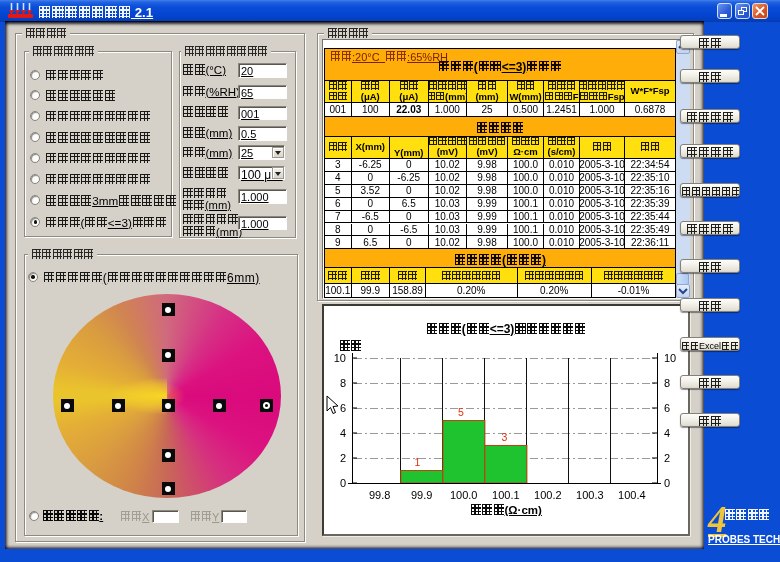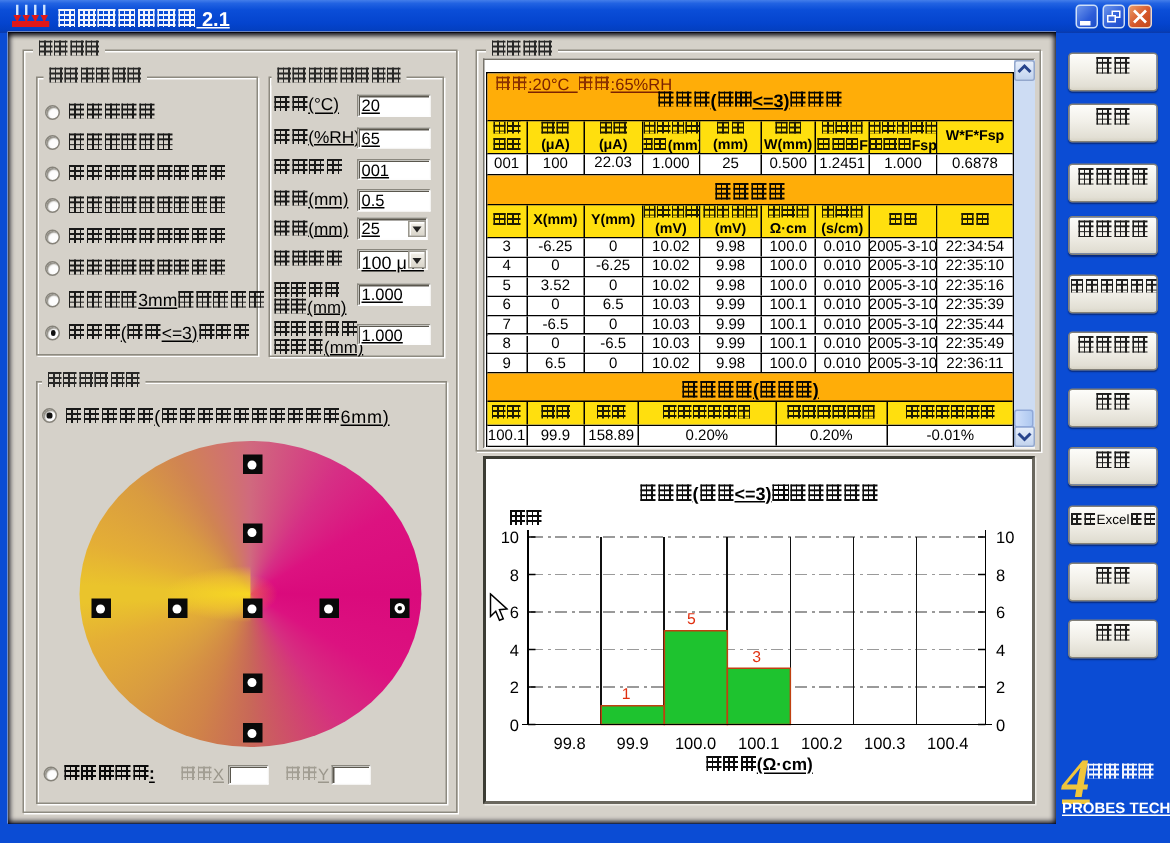--- a/index.html
+++ b/index.html
@@ -15,21 +15,21 @@
   opacity:.95; }
 .etch { border:1px solid #8d8a80; box-shadow:1px 1px 0 #fefefe, inset 1px 1px 0 #fefefe; }
 .lbl { position:absolute; background:#d5d1c9; padding:0 3px; white-space:nowrap; color:#111; }
 .sunk { border:1px solid; border-color:#8a877e #fdfdfd #fdfdfd #8a877e; background:#fff;
   box-shadow: inset 1px 1px 0 #5a574e; }
 .radio { position:absolute; width:10px; height:10px; border-radius:50%; background:#fdfdfd;
   border:1px solid #86837a; box-shadow: inset 1px 1px 1px #8d8a81; }
 .radio.sel::after { content:""; position:absolute; left:2.5px; top:2.5px; width:3.5px; height:3.5px;
   border-radius:50%; background:#111; }
 .txt { position:absolute; white-space:nowrap; color:#000;text-decoration:underline; }
-.btn { position:absolute; left:712px; width:60px; height:26px; border-radius:3px;
+.btn { position:absolute; left:680px; width:60px; height:14px; border-radius:3px;
   background:linear-gradient(180deg,#fdfdfa 0%,#f2f0e9 45%,#e2dfd4 90%,#d8d4c6 100%);
   border:1px solid #828078; box-shadow:0 1px 1px rgba(0,0,20,.45);
   color:#000; font-size:11px; text-align:center; line-height:16px; white-space:nowrap; overflow:hidden; }
 </style></head><body>
 
 <div class="abs" style="left:0;top:0;width:780px;height:22px;
  background:linear-gradient(180deg,#447eea 0%,#2263e2 10%,#0b4ed8 30%,#0444ce 70%,#033fc0 92%,#0b3aaa 100%);"></div>
 <svg class="abs" style="left:8px;top:3px" width="25" height="16" viewBox="0 0 25 16">
 <rect x="0" y="11" width="25" height="4" fill="#e01818"></rect>
 <g stroke="#cfe4ff" stroke-width="1.6">
@@ -197,21 +197,21 @@
       <span style="white-space:nowrap;">W*F*Fsp</span>
     </div>
   </div>
 <div class="abs" style="left:325px;top:103px;width:350px;height:13.5px;border-bottom:1px solid #000;display:flex;">
     <div style="flex:0 0 26.5px;border-right:1px solid #000;font-size:10px;color:#000;background:#fff;display:flex;align-items:center;justify-content:center;text-align:center;overflow:hidden;line-height:11px;">
       <span style="white-space:nowrap;">001</span>
     </div>
     <div style="flex:0 0 38.5px;border-right:1px solid #000;font-size:10px;color:#000;background:#fff;display:flex;align-items:center;justify-content:center;text-align:center;overflow:hidden;line-height:11px;">
       <span style="white-space:nowrap;">100</span>
     </div>
-    <div style="flex:0 0 38.5px;border-right:1px solid #000;font-size:10px;color:#000;background:#fff;display:flex;align-items:flex-start;justify-content:center;text-align:center;overflow:hidden;line-height:11px;">
+    <div style="flex:0 0 38.5px;border-right:1px solid #000;font-size:10px;color:#000;background:#fff;display:flex;align-items:center;justify-content:center;text-align:center;overflow:hidden;line-height:11px;font-weight:bold;">
       <span style="white-space:nowrap;">22.03</span>
     </div>
     <div style="flex:0 0 38.5px;border-right:1px solid #000;font-size:10px;color:#000;background:#fff;display:flex;align-items:center;justify-content:center;text-align:center;overflow:hidden;line-height:11px;">
       <span style="white-space:nowrap;">1.000</span>
     </div>
     <div style="flex:0 0 41px;border-right:1px solid #000;font-size:10px;color:#000;background:#fff;display:flex;align-items:center;justify-content:center;text-align:center;overflow:hidden;line-height:11px;">
       <span style="white-space:nowrap;">25</span>
     </div>
     <div style="flex:0 0 36px;border-right:1px solid #000;font-size:10px;color:#000;background:#fff;display:flex;align-items:center;justify-content:center;text-align:center;overflow:hidden;line-height:11px;">
       <span style="white-space:nowrap;">0.500</span>
@@ -228,21 +228,21 @@
   </div>
 <div class="abs" style="left:325px;top:116.5px;width:350px;height:20px;background:#ffad08;border-bottom:1px solid #000;"></div>
 <div class="txt bg" style="left:325px;top:121.0px;width:350px;text-align:center;font-size:12px;font-weight:bold;"><i class="g"></i><i class="g"></i><i class="g"></i><i class="g"></i></div>
 <div class="abs" style="left:325px;top:136.5px;width:350px;height:22.5px;border-bottom:1px solid #000;display:flex;">
     <div style="flex:0 0 26.5px;border-right:1px solid #000;font-weight:bold;font-size:9.5px;color:#000;background:#ffdf0e;display:flex;align-items:center;justify-content:center;text-align:center;overflow:hidden;line-height:10.5px;">
       <span style="white-space:nowrap;"><i class="g"></i><i class="g"></i></span>
     </div>
     <div style="flex:0 0 38.5px;border-right:1px solid #000;font-weight:bold;font-size:9.5px;color:#000;background:#ffdf0e;display:flex;align-items:center;justify-content:center;text-align:center;overflow:hidden;line-height:10.5px;">
       <span style="white-space:nowrap;">X(mm)</span>
     </div>
-    <div style="flex:0 0 38.5px;border-right:1px solid #000;font-weight:bold;font-size:9.5px;color:#000;background:#ffdf0e;display:flex;align-items:center;justify-content:center;text-align:center;overflow:hidden;line-height:10.5px;">
+    <div style="flex:0 0 38.5px;border-right:1px solid #000;font-weight:bold;font-size:9.5px;color:#000;background:#ffdf0e;display:flex;align-items:flex-end;justify-content:center;text-align:center;overflow:hidden;line-height:10.5px;">
       <span style="white-space:nowrap;">Y(mm)</span>
     </div>
     <div style="flex:0 0 38.5px;border-right:1px solid #000;font-weight:bold;font-size:9.5px;color:#000;background:#ffdf0e;display:flex;align-items:center;justify-content:center;text-align:center;overflow:hidden;line-height:10.5px;">
       <span style="white-space:nowrap;"><i class="g"></i><i class="g"></i><i class="g"></i><i class="g"></i><br>(mV)</span>
     </div>
     <div style="flex:0 0 41px;border-right:1px solid #000;font-weight:bold;font-size:9.5px;color:#000;background:#ffdf0e;display:flex;align-items:center;justify-content:center;text-align:center;overflow:hidden;line-height:10.5px;">
       <span style="white-space:nowrap;"><i class="g"></i><i class="g"></i><i class="g"></i><i class="g"></i><br>(mV)</span>
     </div>
     <div style="flex:0 0 36px;border-right:1px solid #000;font-weight:bold;font-size:9.5px;color:#000;background:#ffdf0e;display:flex;align-items:center;justify-content:center;text-align:center;overflow:hidden;line-height:10.5px;">
       <span style="white-space:nowrap;"><i class="g"></i><i class="g"></i><i class="g"></i><br>Ω·cm</span>

